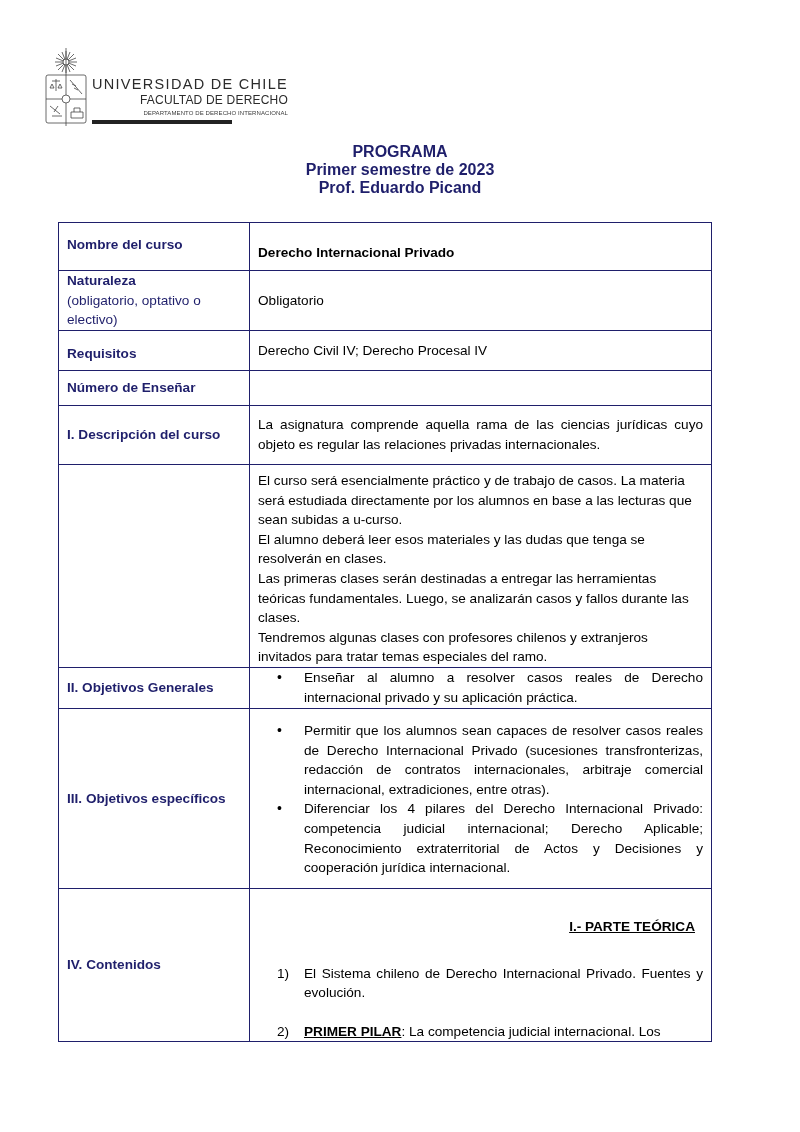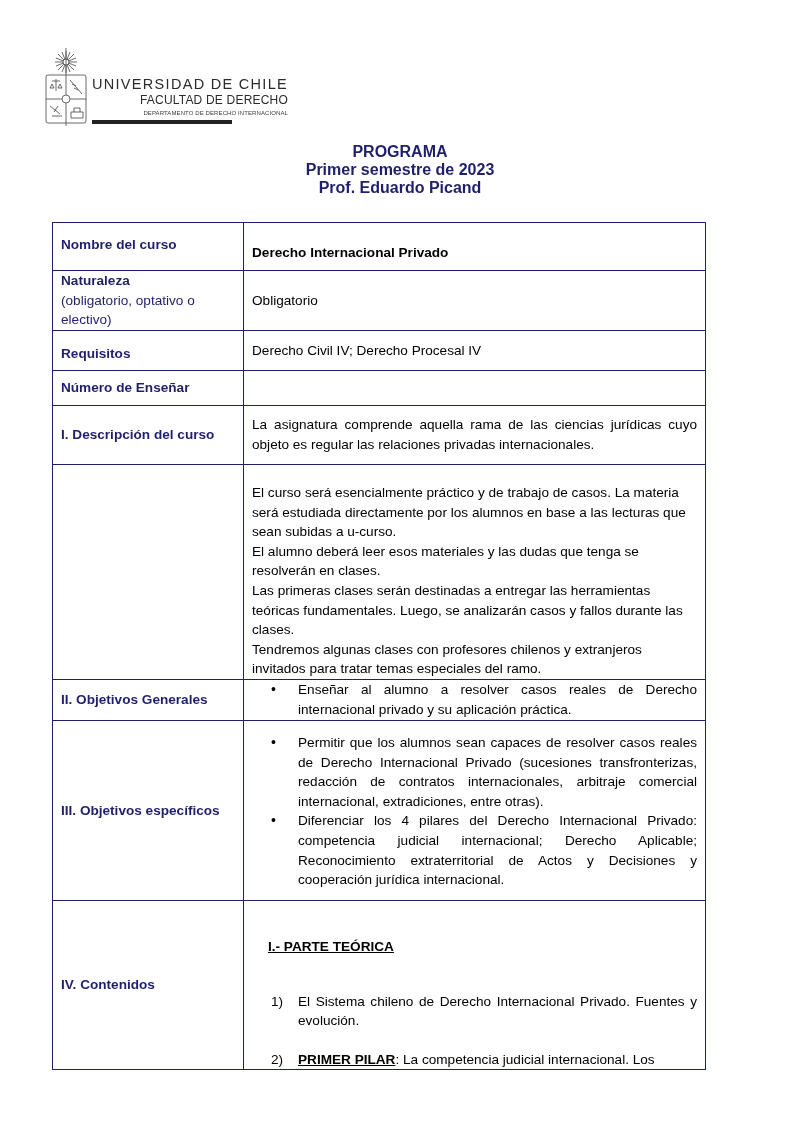--- a/index.html
+++ b/index.html
@@ -8,32 +8,32 @@
     .logo { position: absolute; left: 44px; top: 48px; width: 44px; height: 78px; }
     .uni { position: absolute; left: 92px; top: 76px; text-align: right; }
     .uni .l1 { font-size: 14.5px; letter-spacing: 1.3px; color: #2b2b2b; line-height: 16px; white-space: nowrap; }
     .uni .l2 { font-size: 12px; letter-spacing: 0.2px; color: #2b2b2b; line-height: 14px; margin-top: 1px; white-space: nowrap; margin-left: 39px; }
     .uni .l3 { font-size: 6px; letter-spacing: 0.1px; color: #3a3a3a; line-height: 9px; margin-top: 2px; white-space: nowrap; }
     .uni .bar { width: 140px; height: 4px; background: #222; margin-top: 2px; }
 
     .heading { position: absolute; left: 0; width: 800px; top: 143px; text-align: center;
                color: #1f1f6b; font-weight: bold; font-size: 16px; line-height: 18px; }
 
-    table.prog { position: absolute; left: 52px; top: 222px; width: 654px; border-collapse: collapse;
+    table.prog { position: absolute; left: 58px; top: 222px; width: 654px; border-collapse: collapse;
                  table-layout: fixed; border-radius: 9px; }
     table.prog td { border: 1.3px solid #1f1f6b; padding: 0 8px; vertical-align: middle; font-size: 13.6px; line-height: 19.6px; }
     table.prog td.lbl { width: 174px; color: #1f1f6b; font-weight: bold; }
     table.prog td.lbl .sub { font-weight: normal; display: block; }
     td.val { color: #000; }
     td.top { vertical-align: top; }
     .just { text-align: justify; }
     ul.bul { margin: 0; padding: 0 0 0 46px; list-style: none; }
     ul.bul li { position: relative; text-align: justify; }
     ul.bul li::before { content: "\2022"; position: absolute; left: -27px; top: 0; font-size: 14px; }
-    .ctitle { text-align: left; font-weight: bold; text-decoration: underline; margin: 16px; }
+    .ctitle { text-align: right; font-weight: bold; text-decoration: underline; margin: 8px; }
     ol.cont { margin: 0; padding: 0 0 0 46px; list-style: none; }
     ol.cont li { position: relative; text-align: justify; margin-bottom: 19px; }
     ol.cont li .num { position: absolute; left: -27px; }
     ol.cont li .pilar { font-weight: bold; text-decoration: underline; }
   </style>
 </head>
 <body>
 
 <svg class="logo" viewBox="0 0 44 78" xmlns="http://www.w3.org/2000/svg">
   <g stroke="#444" stroke-width="0.8" fill="none">
@@ -91,21 +91,21 @@
   <tr style="height:35px">
     <td class="lbl">Número de Enseñar</td>
     <td class="val"></td>
   </tr>
   <tr style="height:59px">
     <td class="lbl">I. Descripción del curso</td>
     <td class="val top just">La asignatura comprende aquella rama de las ciencias jurídicas cuyo objeto es regular las relaciones privadas internacionales.</td>
   </tr>
   <tr style="height:199px">
     <td class="lbl"></td>
-    <td class="val top" style="padding-top:18px">
+    <td class="val top" style="padding-top:6px">
       <div>El curso será esencialmente práctico y de trabajo de casos. La materia será estudiada directamente por los alumnos en base a las lecturas que sean subidas a u-curso.</div>
       <div>El alumno deberá leer esos materiales y las dudas que tenga se resolverán en clases.</div>
       <div>Las primeras clases serán destinadas a entregar las herramientas teóricas fundamentales. Luego, se analizarán casos y fallos durante las clases.</div>
       <div>Tendremos algunas clases con profesores chilenos y extranjeros invitados para tratar temas especiales del ramo.</div>
     </td>
   </tr>
   <tr style="height:41px">
     <td class="lbl">II. Objetivos Generales</td>
     <td class="val top">
       <ul class="bul">

